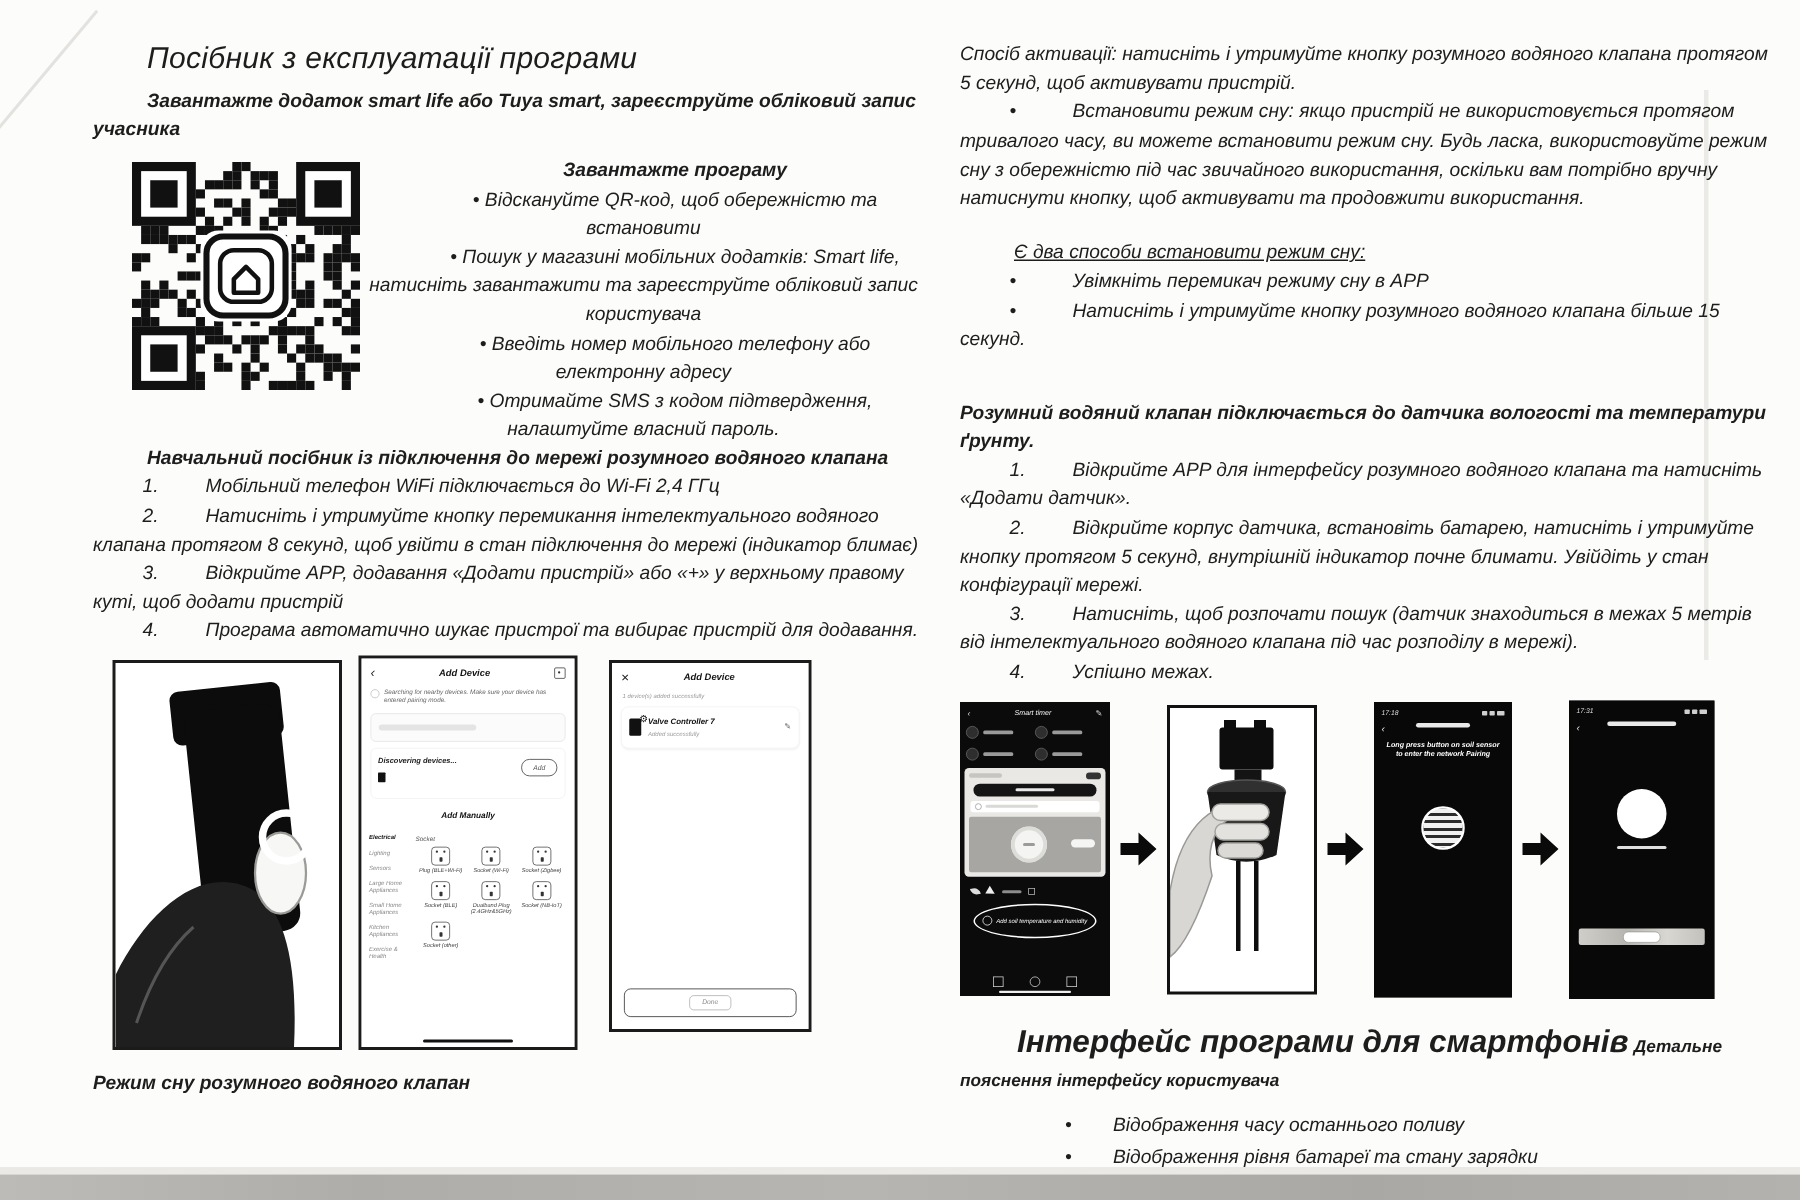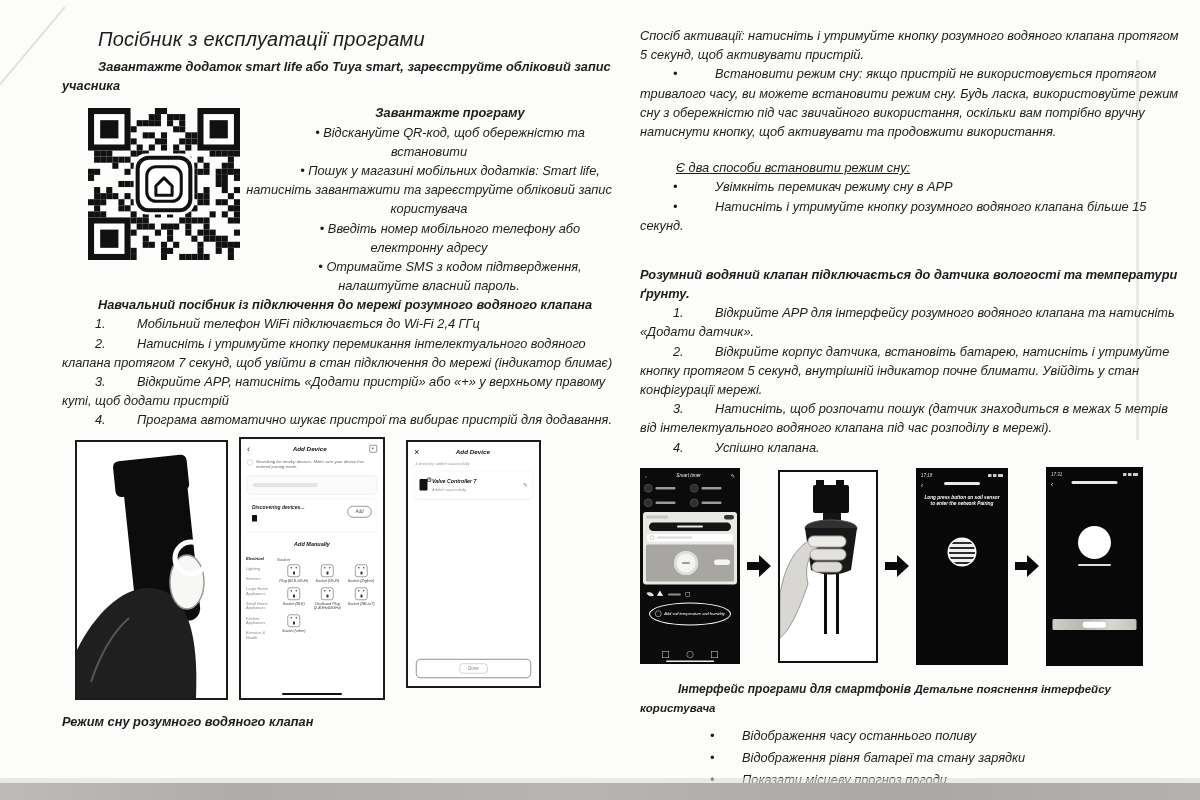--- a/index.html
+++ b/index.html
@@ -142,21 +142,21 @@
   .pd{width:194px;height:398px;background:#080808;color:#fff;position:relative;}
   .pd .tdash{width:92px;}
   .pd-circle{margin:84px auto 0;width:66px;height:66px;background:#fff;border-radius:50%;}
   .pd-sub{margin:10px auto 0;width:66px;height:4px;background:#ddd;border-radius:2px;}
   .pd-slider{position:absolute;left:13px;right:13px;top:304px;height:22px;border-radius:3px;
              background:linear-gradient(90deg,#cfcec9,#b6b5b0 38%,#d8d7d2 70%,#c2c1bc);
              display:flex;align-items:center;justify-content:center;}
   .pd-pill{width:48px;height:13px;background:#fff;border-radius:7px;border:1px solid #999;}
 
   .iface-head{margin-top:13px;text-indent:38px;}
-  .iface-head b{font-size:12px;}
+  .iface-head b{font-size:21px;}
   .iface-head span{font-size:11.5px;font-weight:700;}
   .iface-list{margin-top:8px;}
 </style>
 </head>
 <body>
 
 <div class="page">
   <div class="fold"></div>
   <div class="edge-streak"></div>
 
@@ -412,22 +412,22 @@
         <p class="bold ind42">Завантажте програму</p>
         <p class="ind42">• Відскануйте QR-код, щоб обережністю та встановити</p>
         <p class="ind42">• Пошук у магазині мобільних додатків: Smart life, натисніть завантажити та зареєструйте обліковий запис користувача</p>
         <p class="ind42">• Введіть номер мобільного телефону або електронну адресу</p>
         <p class="ind42">• Отримайте SMS з кодом підтвердження, налаштуйте власний пароль.</p>
       </div>
     </div>
 
     <p class="bold ind36">Навчальний посібник із підключення до мережі розумного водяного клапана</p>
     <p class="step"><span class="hang">1.</span><span>Мобільний телефон WiFi підключається до Wi-Fi 2,4 ГГц</span></p>
-    <p class="step"><span class="hang">2.</span><span>Натисніть і утримуйте кнопку перемикання інтелектуального водяного клапана протягом 7 секунд, щоб увійти в стан підключення до мережі (індикатор блимає)</span></p>
-    <p class="step"><span class="hang">3.</span><span>Відкрийте APP, натисніть «Додати пристрій» або «+» у верхньому правому куті, щоб додати пристрій</span></p>
+    <p class="step"><span class="hang">2.</span><span>Натисніть і утримуйте кнопку перемикання інтелектуального водяного клапана протягом 8 секунд, щоб увійти в стан підключення до мережі (індикатор блимає)</span></p>
+    <p class="step"><span class="hang">3.</span><span>Відкрийте APP, додавання «Додати пристрій» або «+» у верхньому правому куті, щоб додати пристрій</span></p>
     <p class="step"><span class="hang">4.</span><span>Програма автоматично шукає пристрої та вибирає пристрій для додавання.</span></p>
 
     <div class="phones-left">
 
       <div class="frame f1">
         <svg width="149" height="256" viewBox="0 0 149 256">
           <g transform="rotate(-6 76 100)">
             <rect x="44" y="16" width="74" height="36" rx="6" fill="#0c0c0c"></rect>
             <rect x="52" y="30" width="64" height="152" rx="12" fill="#0c0c0c"></rect>
           </g>
@@ -539,21 +539,21 @@
     <p class="step"><span class="hang">•</span><span>Встановити режим сну: якщо пристрій не використовується протягом тривалого часу, ви можете встановити режим сну. Будь ласка, використовуйте режим сну з обережністю під час звичайного використання, оскільки вам потрібно вручну натиснути кнопку, щоб активувати та продовжити використання.</span></p>
 
     <p class="und ind36" style="margin-top:17px">Є два способи встановити режим сну:</p>
     <p class="step"><span class="hang">•</span><span>Увімкніть перемикач режиму сну в APP</span></p>
     <p class="step"><span class="hang">•</span><span>Натисніть і утримуйте кнопку розумного водяного клапана більше 15 секунд.</span></p>
 
     <p class="bold" style="margin-top:30px">Розумний водяний клапан підключається до датчика вологості та температури ґрунту.</p>
     <p class="step"><span class="hang">1.</span><span>Відкрийте APP для інтерфейсу розумного водяного клапана та натисніть «Додати датчик».</span></p>
     <p class="step"><span class="hang">2.</span><span>Відкрийте корпус датчика, встановіть батарею, натисніть і утримуйте кнопку протягом 5 секунд, внутрішній індикатор почне блимати. Увійдіть у стан конфігурації мережі.</span></p>
     <p class="step"><span class="hang">3.</span><span>Натисніть, щоб розпочати пошук (датчик знаходиться в межах 5 метрів від інтелектуального водяного клапана під час розподілу в мережі).</span></p>
-    <p class="step"><span class="hang">4.</span><span>Успішно клапана.</span></p>
+    <p class="step"><span class="hang">4.</span><span>Успішно межах.</span></p>
 
     <div class="phones-right">
 
       <div class="fa">
         <div class="inner pa">
           <div class="pa-top">
             <span>‹</span>
             <span class="pa-title">Smart timer</span>
             <span>✎</span>
           </div>

